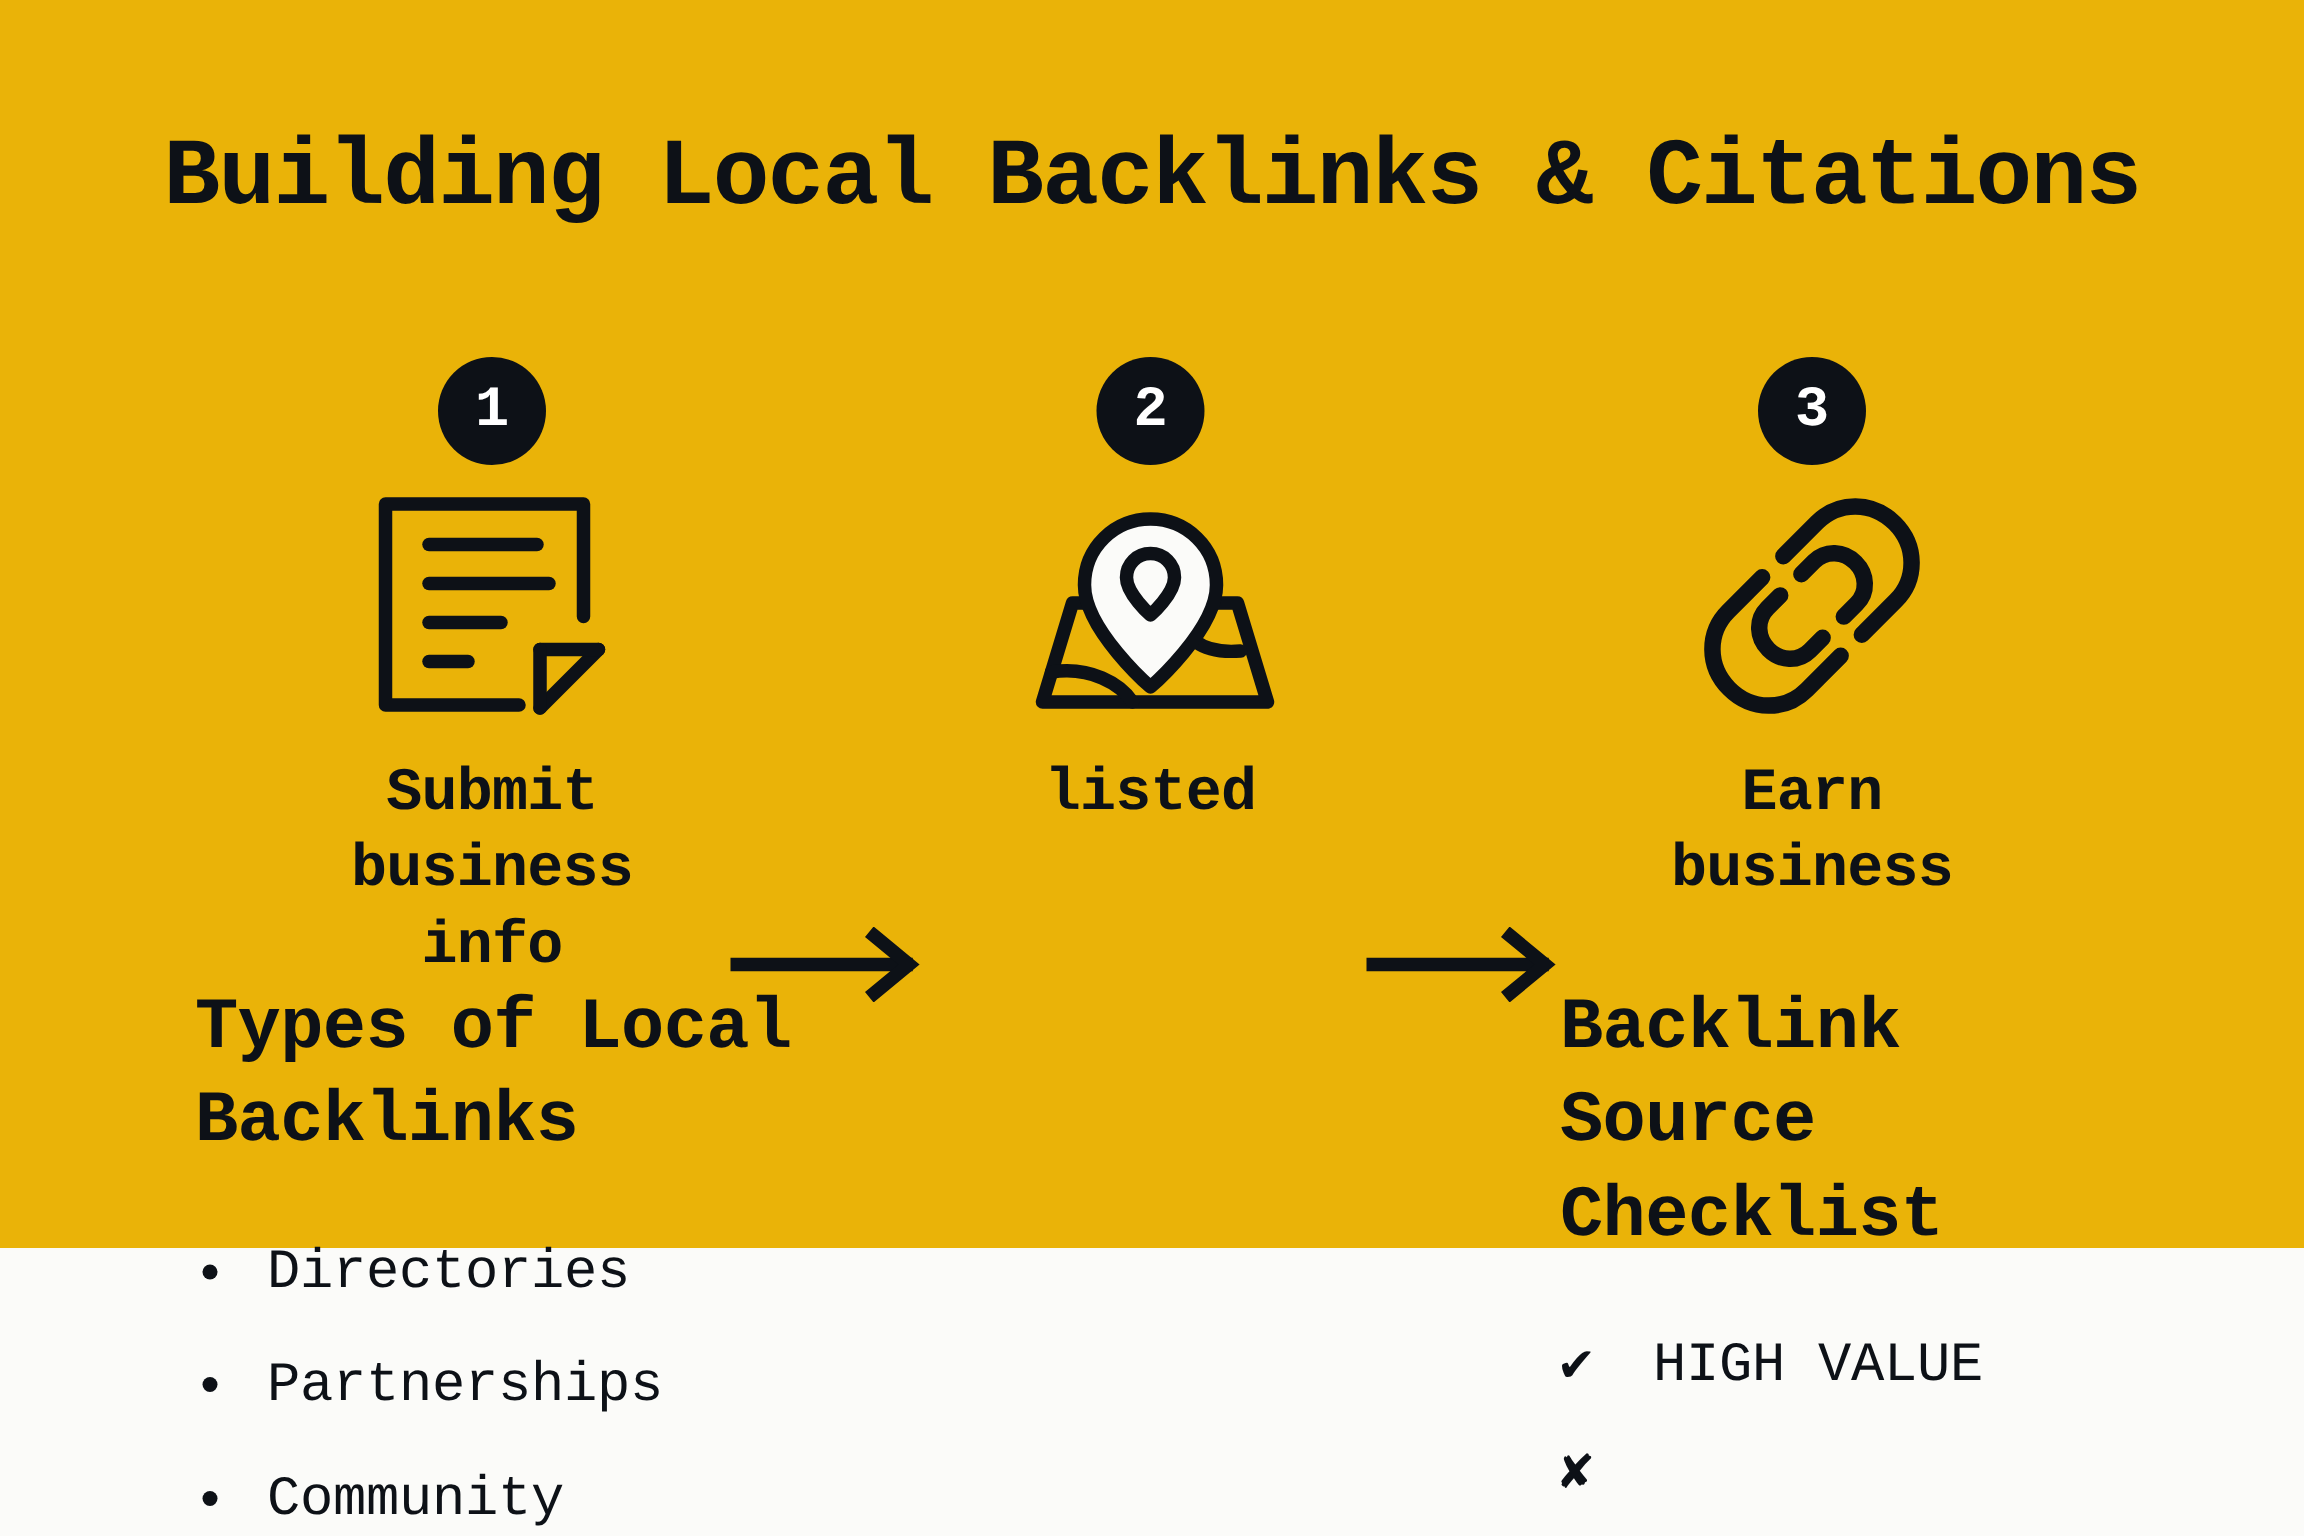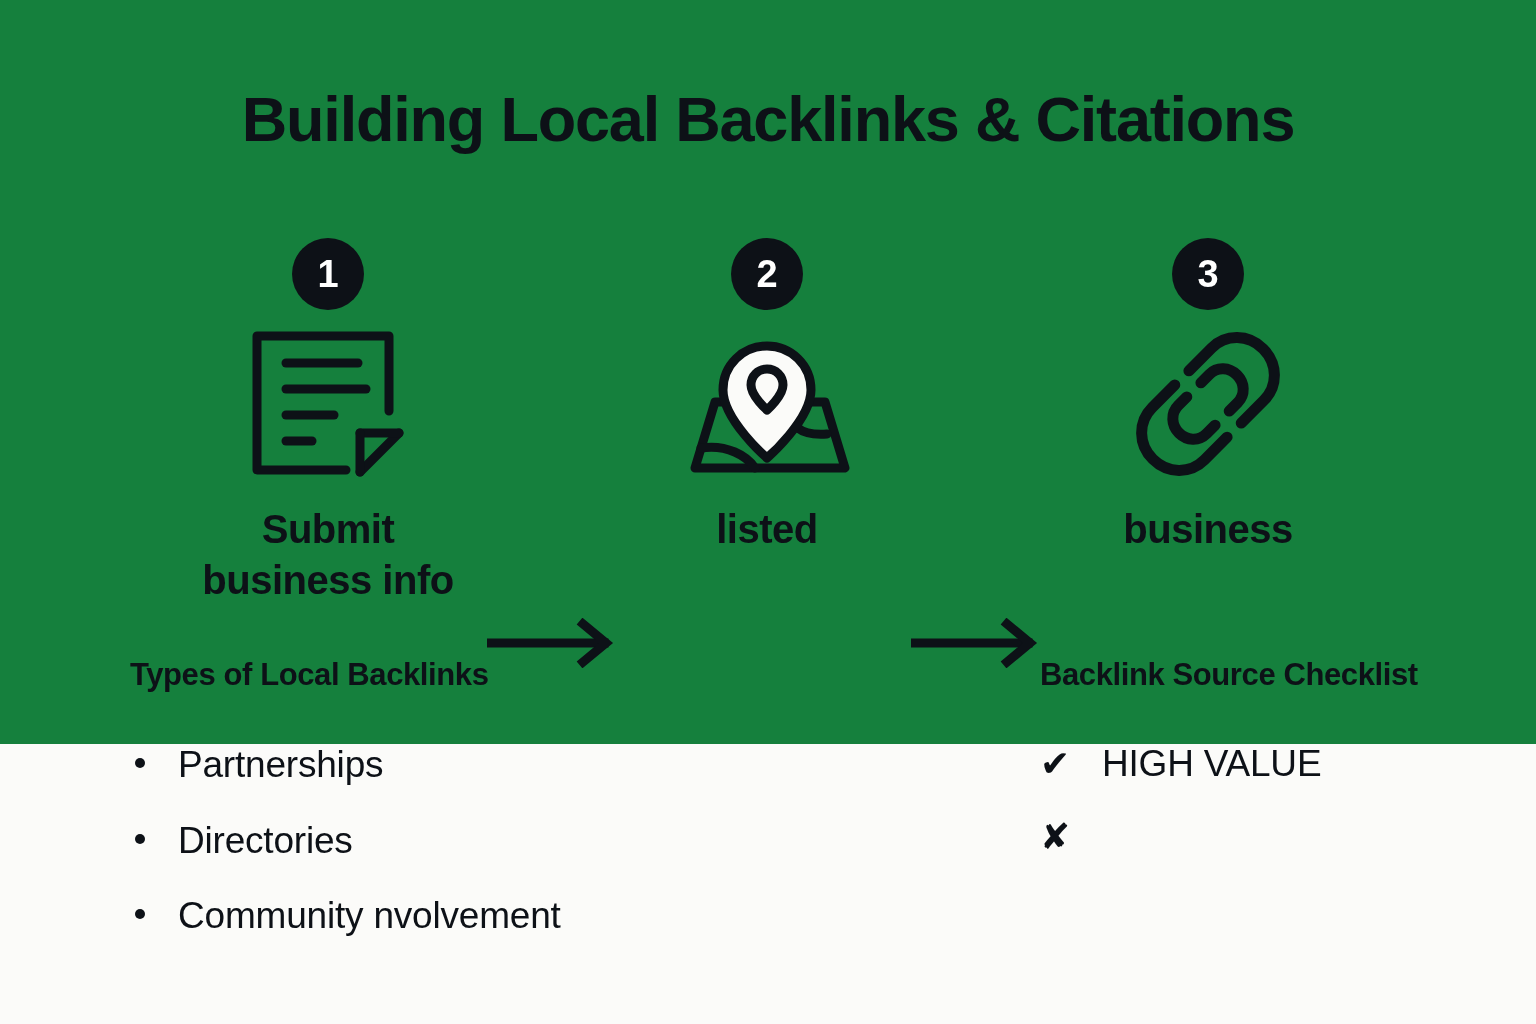--- a/index.html
+++ b/index.html
@@ -11,22 +11,23 @@
     width: 1536px;
     height: 1024px;
     background: #fbfbf9;
     font-family: "Liberation Sans", "DejaVu Sans", sans-serif;
     color: #0d1117;
     overflow: hidden;
   }
   .canvas {
     position: relative;
     width: 1536px;
-    height: 744px;
-    background: #15803d;
+    height: 832px;
+    background: #eab308;
+    font-family: Liberation Mono, monospace;
   }
 
   
   .title {
     position: absolute;
     top: 86px;
     left: 0;
     width: 1536px;
     text-align: center;
     font-size: 63px;
@@ -104,21 +105,21 @@
   }
   .col {
     position: absolute;
     top: 0;
   }
   .col-1 { left: 130px; width: 470px; }
   .col-2 { left: 645px; width: 330px; }
   .col-3 { left: 1040px; width: 400px; }
 
   .col-heading {
-    font-size: 31px;
+    font-size: 48px;
     font-weight: 700;
     line-height: 1.3;
     letter-spacing: -0.4px;
     color: #0d1117;
     margin: 0 0 46px 0;
   }
 
   .bullets {
     list-style: none;
     margin: 0;
@@ -230,20 +231,21 @@
             <path d="M74 38 H 42 C 22 38, 6 54, 6 75 C 6 96, 22 112, 42 112 H 74"></path>
 
             <path d="M94 38 H 126 C 146 38, 162 54, 162 75 C 162 96, 146 112, 126 112 H 94"></path>
 
             <path d="M74 55 H 62 C 51 55, 43 64, 43 75 C 43 86, 51 95, 62 95 H 74"></path>
             <path d="M94 55 H 106 C 117 55, 125 64, 125 75 C 125 86, 117 95, 106 95 H 94"></path>
           </g>
         </svg>
       </div>
       <div class="step-label">
+        <div>Earn</div>
         <div>business</div>
       </div>
     </div>
 
     <div class="arrow arrow-1">
       <svg width="130" height="50" viewBox="0 0 130 50" fill="none" stroke="#0d1117" stroke-width="9" stroke-linecap="square" stroke-linejoin="miter">
         <line x1="3" y1="25" x2="117" y2="25"></line>
         <polyline points="96,6 119,25 96,44" fill="none"></polyline>
       </svg>
     </div>
@@ -256,25 +258,25 @@
 
   </div>
 
   <div class="columns">
 
     <div class="col col-1">
       <div class="col-heading">Types of Local Backlinks</div>
       <ul class="bullets">
         <li>
           <span class="dot"></span>
+          <span>Directories</span>
+        </li>
+        <li>
+          <span class="dot"></span>
           <span>Partnerships</span>
-        </li>
-        <li>
-          <span class="dot"></span>
-          <span>Directories</span>
         </li>
         <li>
           <span class="dot"></span>
           <span>Community nvolvement</span>
         </li>
       </ul>
     </div>
 
 
     <div class="col col-3">

